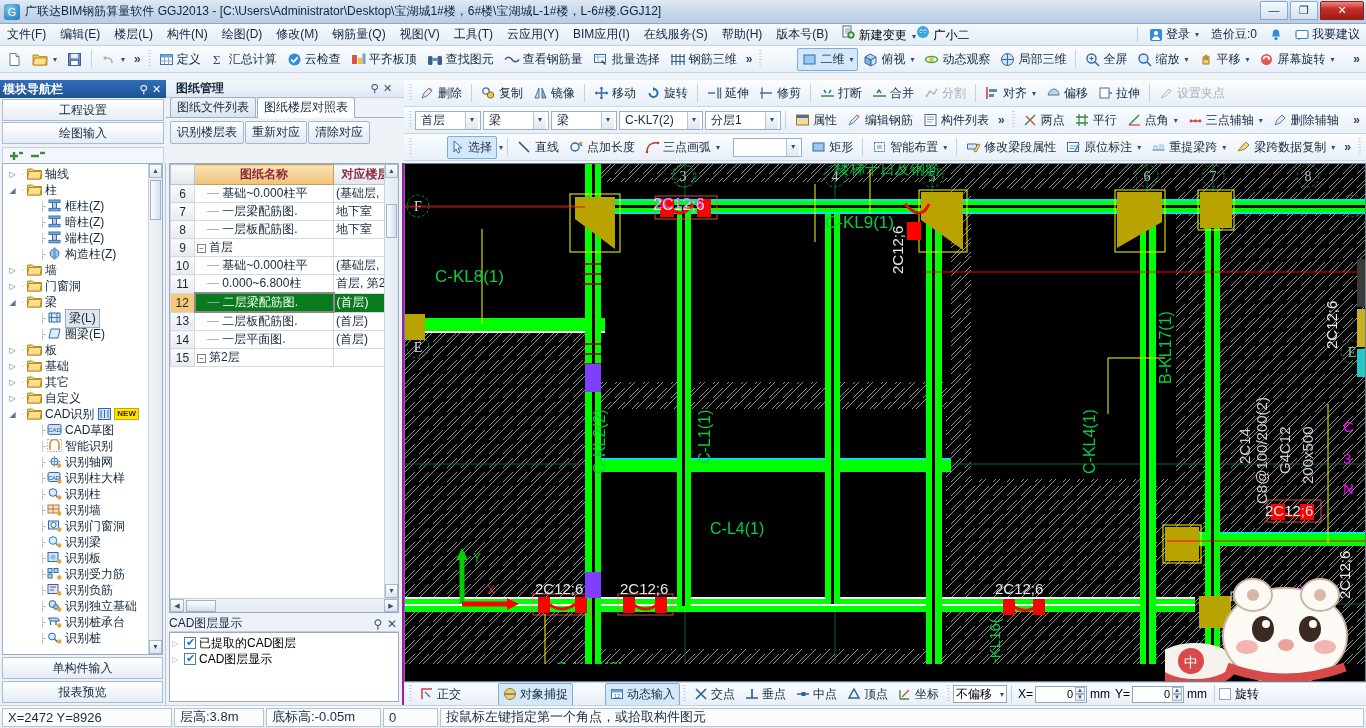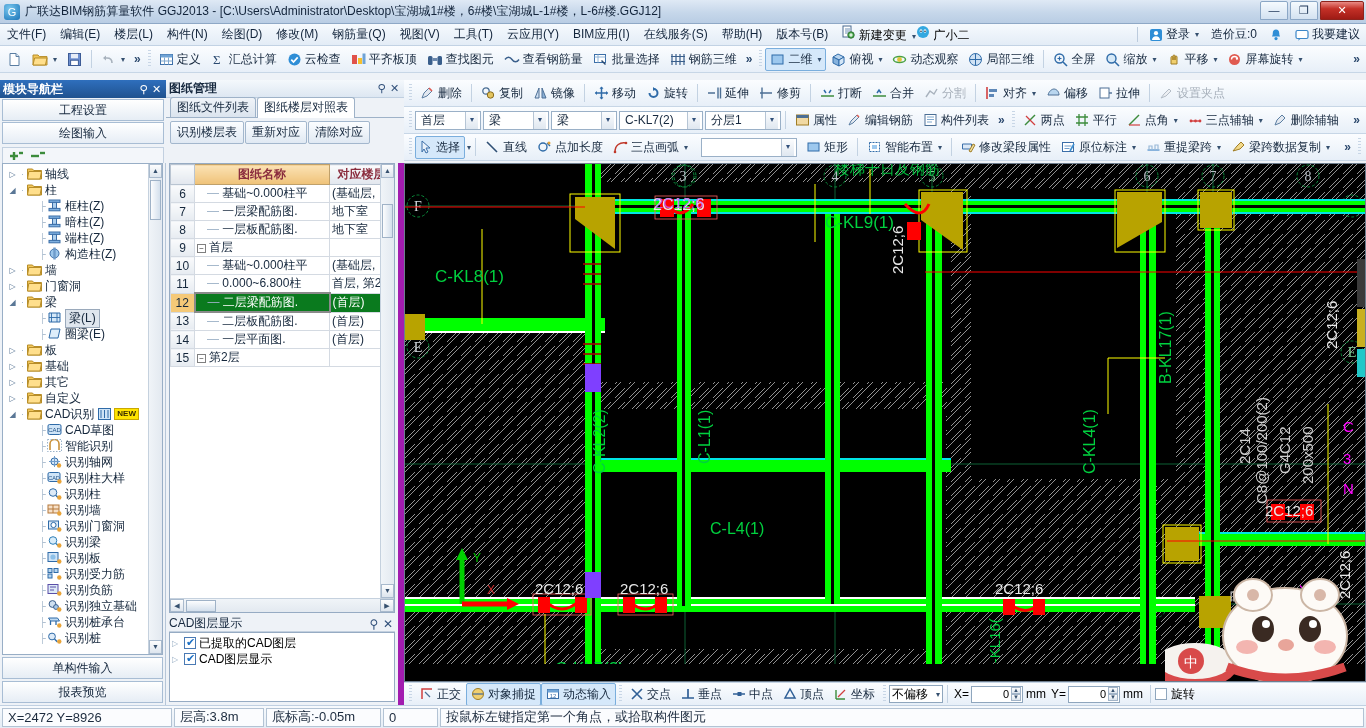--- a/index.html
+++ b/index.html
@@ -68,21 +68,21 @@
     background: linear-gradient(#fbfdff, #e7eff8);
     border-bottom: 1px solid #c7d6e6;
     display: flex; align-items: center; padding: 0 2px; overflow: hidden;
   }
   .tb-btn {
     display: flex; align-items: center; gap: 3px;
     padding: 2px 4px; white-space: nowrap; font-size: 12px; color: #17293f;
     border: 1px solid transparent; border-radius: 2px;
   }
   .tb-btn.disabled { color: #a5aeb9; }
-  .tb-btn.active { background: #d5e8fa; border-color: #7aaedd; }
+  .tb-btn.active { background: #d5e8fa; border-color: #7aaedd; margin-left: 32px; }
   .tb-sep { width: 1px; height: 18px; background: #c3d2e2; margin: 0 4px; flex: none; }
   .tb-grip { width: 3px; height: 18px; margin: 0 3px; flex:none;
     background: repeating-linear-gradient(to bottom, #c8d6e6 0 1px, transparent 1px 3px); }
   .chev { font-size: 12px; color: #2d4a6e; padding: 0 4px; font-weight: bold; }
   .caret { font-size: 8px; color: #35506f; padding-left: 2px; }
 
   
   .content { position: absolute; left: 0; top: 163px; right: 0; bottom: 23px; display: flex; }
 
   
@@ -125,25 +125,25 @@
     background: linear-gradient(to right,#f0f4f8,#e3e9f0); border-left: 1px solid #c5d1de;
   }
   .ts-arrow { height: 14px; background: linear-gradient(#fdfdfd,#dde5ee); border: 1px solid #a9bacd;
     text-align: center; font-size: 7px; line-height: 12px; color: #36506e;}
   .ts-thumb { position: absolute; left: 1px; right: 1px; height: 40px;
     background: linear-gradient(to right,#fcfdfe,#d3dfec); border: 1px solid #9fb2c7; }
   .bottom-btns { padding: 2px; font-family: Liberation Serif, serif; }
 
   
   .dm-panel { width: 238px; flex: none; display: flex; flex-direction: column;
-    background: #eef2f7; border-right: 6px solid #a21caf; }
+    background: #eef2f7; border-right: 2px solid #a21caf; }
   .dm-head {
     height: 18px; background: linear-gradient(#f4f8fc,#dde7f2);
     border-bottom: 1px solid #bfcfe0;
-    display: flex; align-items: center; padding: 0 3px;
+    display: flex; align-items: center; padding: 0 10px;
     font-size: 12px; font-weight: bold; color: #16283e;
   }
   .dm-head .ph-title { flex: 1; }
   .dm-head .ph-btn { width: 13px; text-align: center; color:#31507a; font-size: 11px;}
   .tabs { display: flex; height: 20px; padding-left: 4px; align-items: flex-end;
           background: #eef2f7; border-bottom: 1px solid #9eb2c8; }
   .tab {
     padding: 1px 6px; font-size: 12px; border: 1px solid #9eb2c8; border-bottom: none;
     background: linear-gradient(#f0f4f9,#dbe4ee); color: #16283e; margin-right: 1px;
     border-radius: 3px 3px 0 0;

